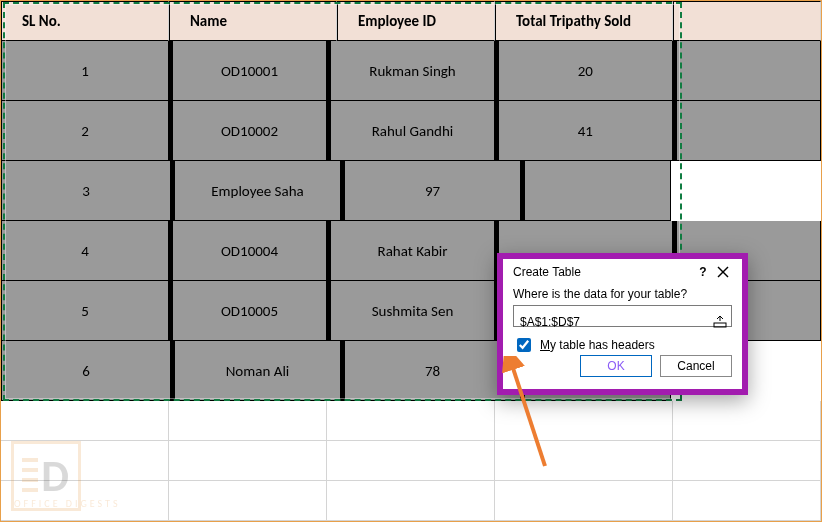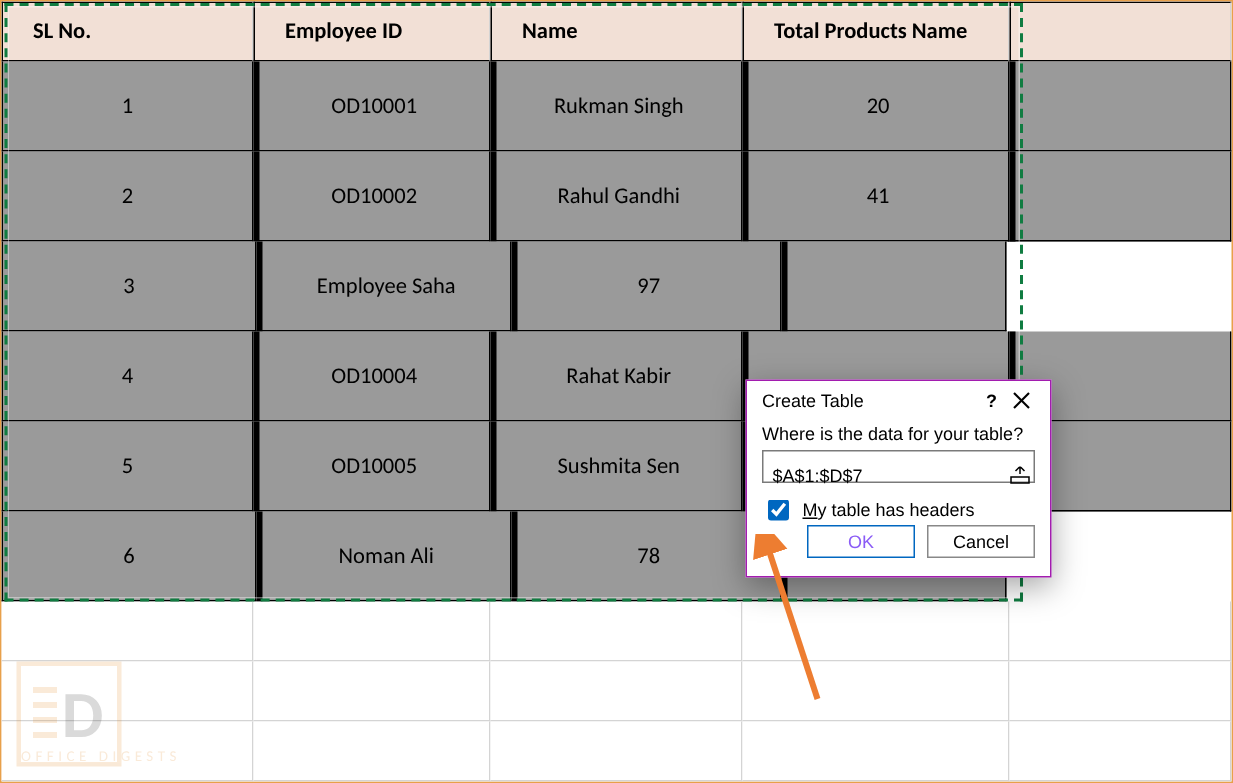--- a/index.html
+++ b/index.html
@@ -63,23 +63,23 @@
     width: 679px;
     height: 399px;
     pointer-events: none;
     border: 2px dashed #107c41;
     box-shadow: 0 0 0 1px rgba(255,255,255,0.4) inset;
   }
   
   .dialog {
     position: absolute;
     top: 252px; left: 496px;
-    width: 204px;
+    width: 251px;
     background: #fff;
-    border: 1px solid #a21caf;
+    border: 6px solid #a21caf;
     box-shadow: 0 6px 20px rgba(0,0,0,0.35);
     font-family: "Segoe UI", Arial, sans-serif;
     font-size: 12px;
   }
   .dlg-title {
     display: flex; align-items: center;
     padding: 6px 8px 4px 10px;
     font-size: 12px;
   }
   .dlg-title .t { flex:1; font-weight: normal; }
@@ -151,23 +151,23 @@
     font-size:10px;letter-spacing:3px;color:#e08a2a;
     white-space:nowrap;
   }
 </style>
 </head>
 <body>
 
 <div class="sheet">
   <div class="row header">
     <div class="cell c1">SL No.</div>
+    <div class="cell c3">Name</div>
     <div class="cell c2">Employee ID</div>
-    <div class="cell c3">Name</div>
-    <div class="cell c4">Total Products Name</div>
+    <div class="cell c4">Total Tripathy Sold</div>
     <div class="cell blank cblank"></div>
   </div>
 
   <div id="data-rows">
       <div class="row data">
         <div class="cell c1">1</div>
         <div class="cell c2">OD10001</div>
         <div class="cell c3">Rukman Singh</div>
         <div class="cell c4">20</div>
         <div class="cell blank cblank"></div>

